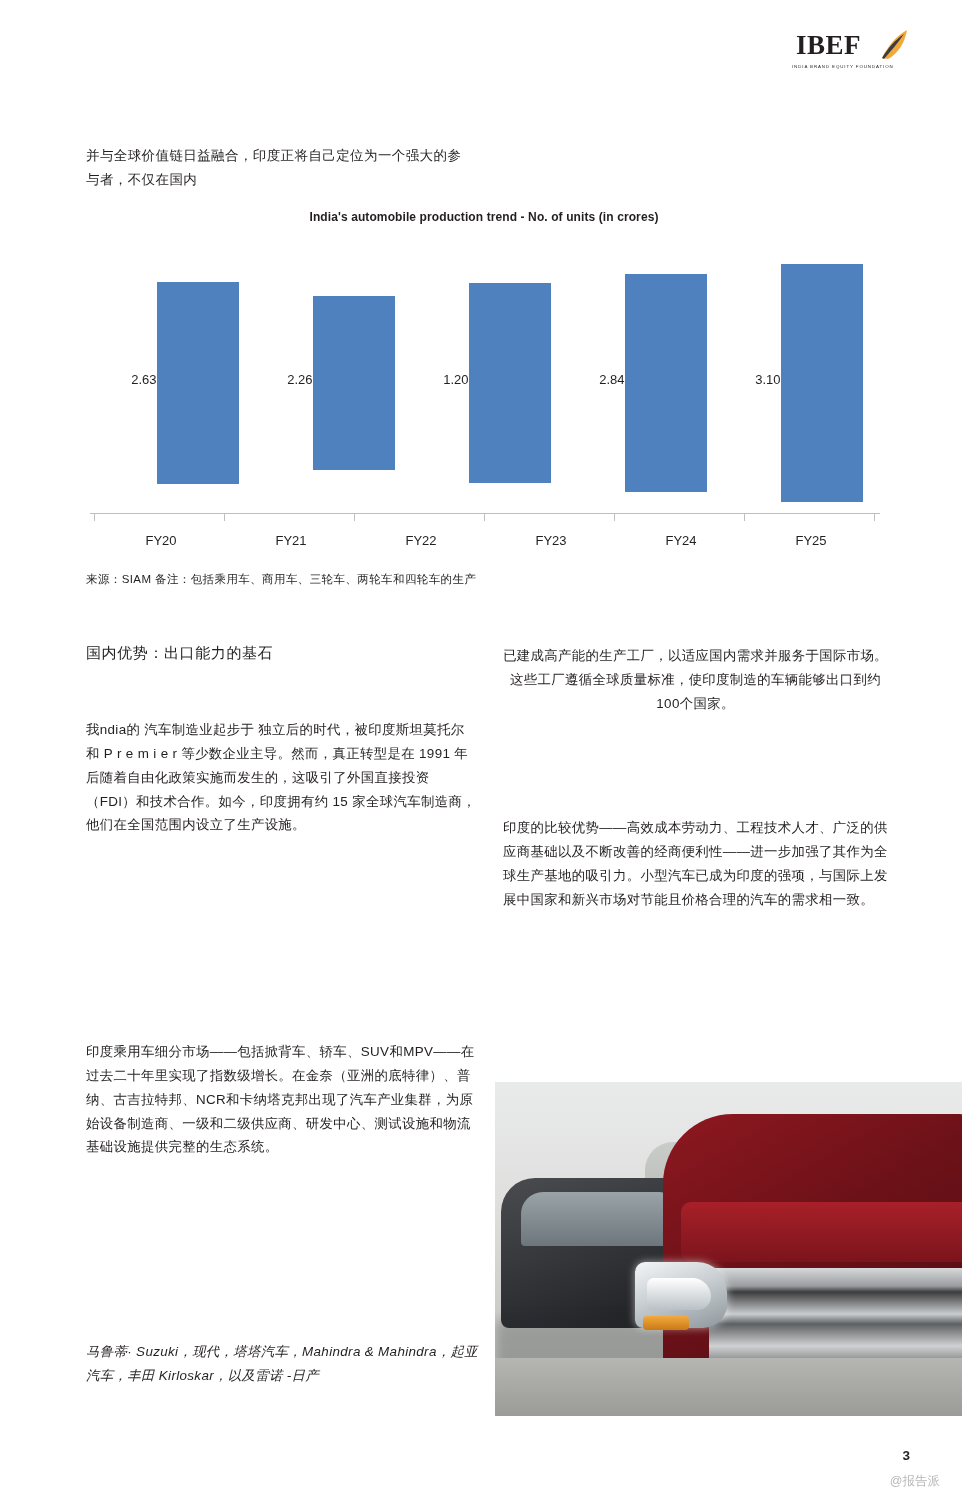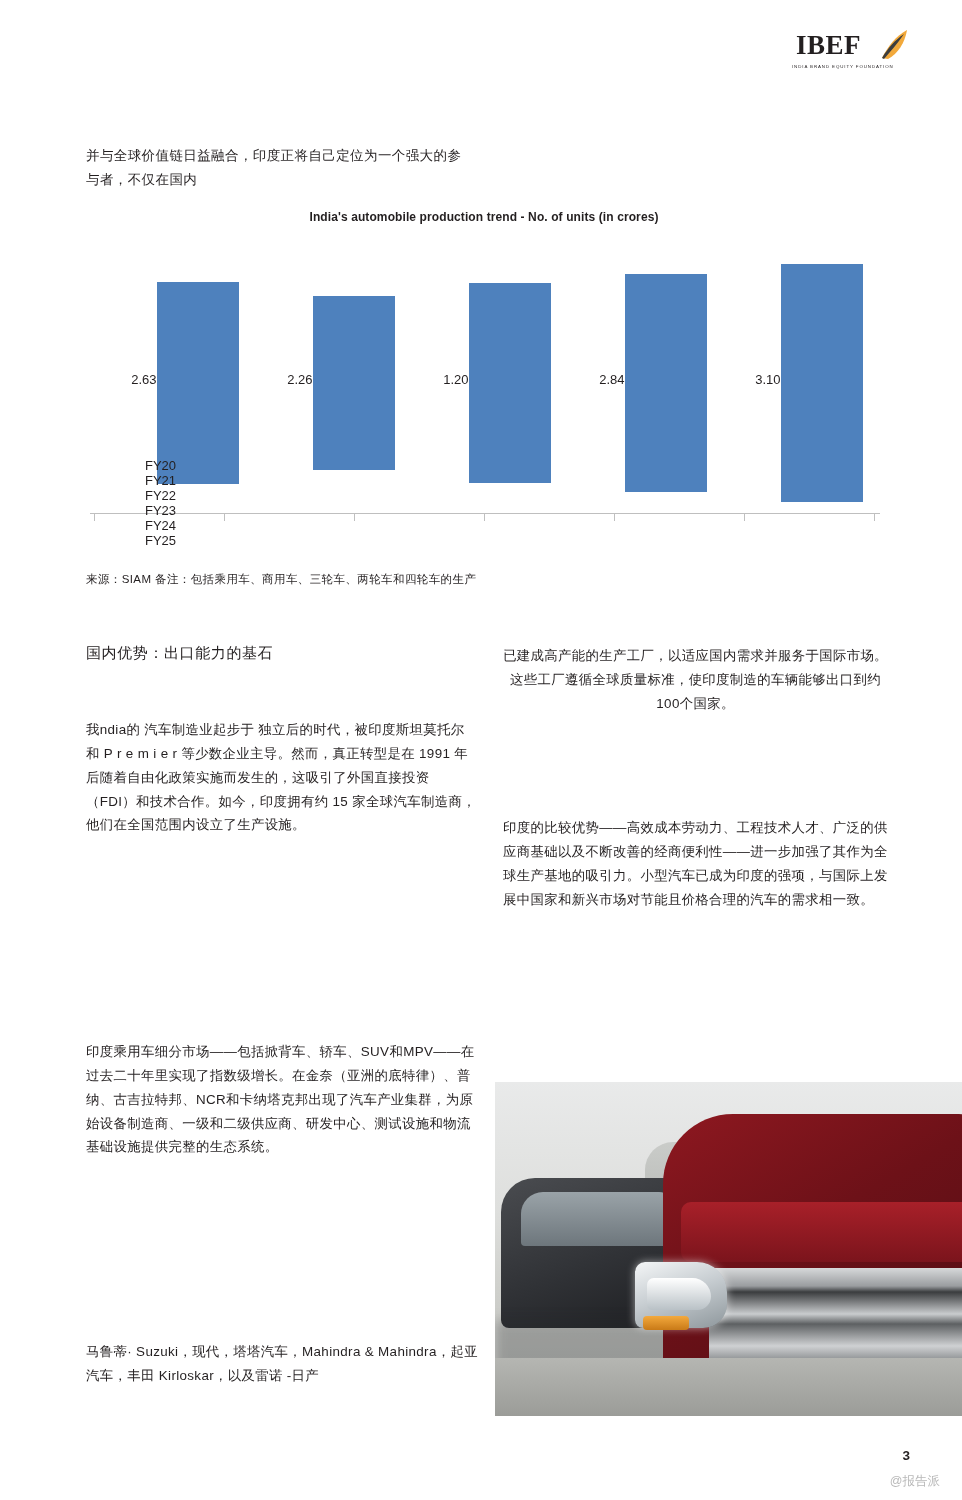--- a/index.html
+++ b/index.html
@@ -134,21 +134,20 @@
     height: 7px;
     background: #bfbfbf;
   }
   .x-labels {
     position: absolute;
     left: 10px;
     right: 6px;
     bottom: 6px;
     display: flex;
     justify-content: space-around;
-    flex-direction: column;
   }
   .x-label {
     width: 129px;
     text-align: center;
     font-size: 13px;
     color: #231f20;
   }
   .chart-source {
     position: absolute;
     top: 572px;
@@ -173,21 +172,21 @@
     position: absolute;
     font-size: 13.4px;
     line-height: 1.78;
     letter-spacing: 0.35px;
     color: #231f20;
   }
   .p-left-1 { top: 718px; left: 86px; width: 392px; }
   .p-right-1 { top: 644px; left: 503px; width: 385px; text-align: center; }
   .p-right-2 { top: 816px; left: 503px; width: 385px; }
   .p-left-2 { top: 1040px; left: 86px; width: 392px; }
-  .p-left-3 { top: 1340px; left: 86px; width: 392px; }
+  .p-left-3 { top: 1340px; left: 86px; width: 392px; font-style: italic; }
 
   
   .photo {
     position: absolute;
     top: 1082px;
     left: 495px;
     width: 467px;
     height: 334px;
     overflow: hidden;
     background: #d8d9d4;

